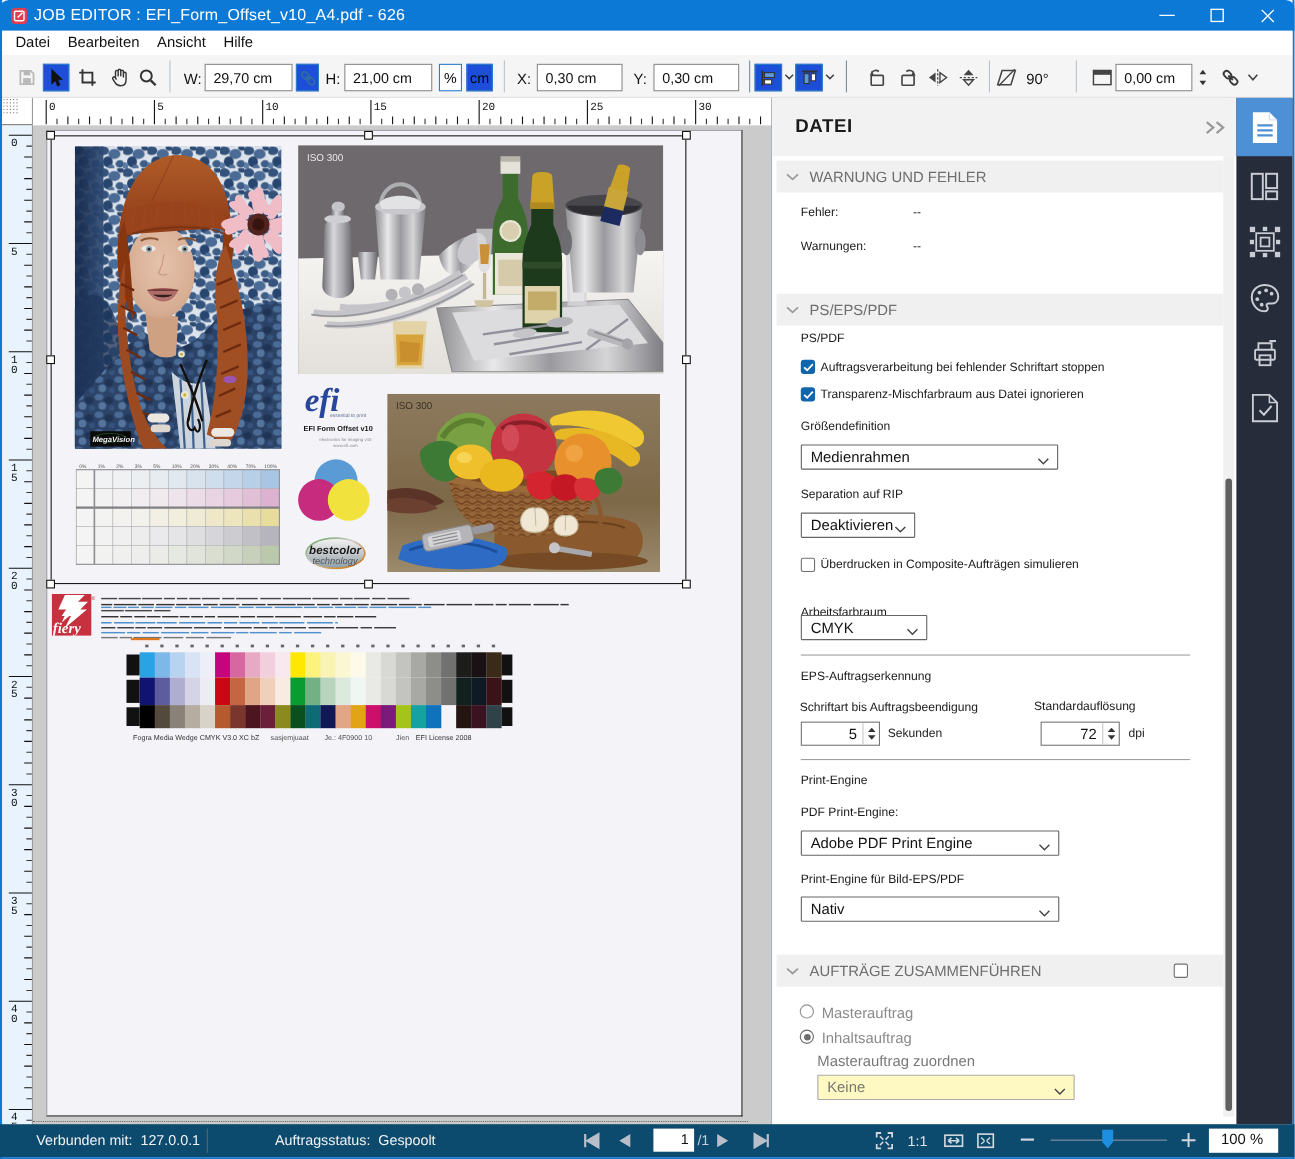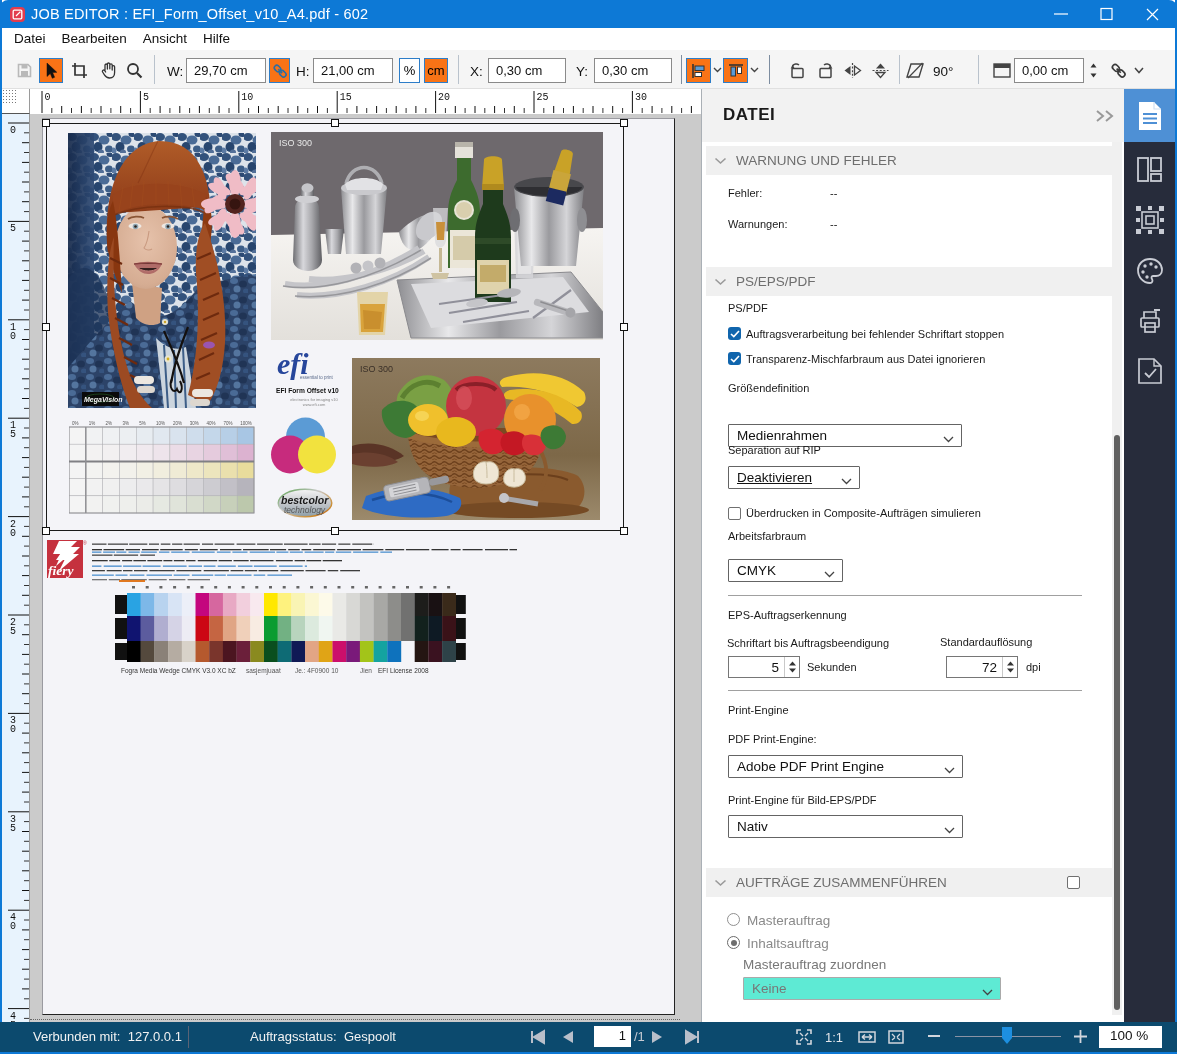--- a/index.html
+++ b/index.html
@@ -4,21 +4,21 @@
 *{margin:0;padding:0;box-sizing:border-box}
 html,body{width:1177px;height:1054px;overflow:hidden}
 body{font-family:"Liberation Sans",sans-serif;position:relative;background:#fff}
 .abs{position:absolute}
 .titlebar{left:0;top:0;width:1177px;height:28px;background:#0d79d6;border-radius:8px 8px 0 0}
 .title-txt{left:31px;top:6px;color:#fff;font-size:14.5px;letter-spacing:0.2px}
 .menubar{left:2px;top:28px;width:1173px;height:22px;background:#fff}
 .menubar span{display:inline-block;color:#111;font-size:13.5px;padding:3px 8px}
 .toolbar{left:2px;top:50px;width:1173px;height:39px;background:#f5f5f5;border-bottom:1px solid #e0e0e0}
 .tbtn{position:absolute;top:8px;height:25px;display:flex;align-items:center;justify-content:center}
-.tbtn.sel{background:#f97316;border:1px solid #2d7dc8}
+.tbtn.sel{background:#1d4ed8;border:1px solid #2d7dc8}
 .tfield{position:absolute;top:8px;height:25px;background:#fff;border:1px solid #8a8a8a;font-size:13px;color:#111;padding-left:7px;display:flex;align-items:center}
 .tlabel{position:absolute;font-size:13.5px;color:#111;top:14px}
 .tsep{position:absolute;top:6px;width:1px;height:29px;background:#b9c2cc}
 
 .rcorner{left:2px;top:89px;width:28px;height:25px;background:#fff;border-right:1px solid #9a9a9a;border-bottom:1px solid #555}
 .rleft{left:2px;top:114px;width:28px;height:908px;background:#e8f3fd;border-right:1px solid #9a9a9a}
 .canvas{left:30px;top:114px;width:672px;height:910px;background:#cbcbcb}
 .page{position:absolute;left:12px;top:4px;width:633px;height:897px;background:#f4f4f8;border:1px solid #9a9aa0;border-right:1.5px solid #222;border-bottom:1.5px solid #222}
 
 .selrect{position:absolute;border:1px solid #1a1a1a}
@@ -51,21 +51,21 @@
 
 <div class="abs bluestrip" style="left:0;top:0;width:2px;height:1054px"></div>
 <div class="abs bluestrip" style="left:1175px;top:0;width:2px;height:1054px"></div>
 <div class="abs bluestrip" style="left:0;top:1052px;width:1177px;height:2px"></div>
 <div class="abs titlebar"></div>
 <svg class="abs" style="left:10px;top:7px" width="15" height="15" viewBox="0 0 15 15">
 <rect x="0" y="0" width="15" height="15" rx="4" fill="#e23c4e"></rect>
 <rect x="3.2" y="3.2" width="8.6" height="8.6" rx="1" fill="none" stroke="#fff" stroke-width="1.3"></rect>
 <path d="M6 9 L10.4 4.6" stroke="#fff" stroke-width="1.3"></path>
 </svg>
-<div class="abs title-txt">JOB EDITOR : EFI_Form_Offset_v10_A4.pdf - 602</div>
+<div class="abs title-txt">JOB EDITOR : EFI_Form_Offset_v10_A4.pdf - 626</div>
 <svg class="abs" style="left:1044px;top:0" width="139" height="28" viewBox="0 0 139 28">
 <path d="M10 14 H24" stroke="#fff" stroke-width="1.2"></path>
 <rect x="57" y="8.5" width="11" height="11" fill="none" stroke="#fff" stroke-width="1.2"></rect>
 <path d="M103 9 L114 20 M114 9 L103 20" stroke="#fff" stroke-width="1.2"></path>
 </svg>
 <div class="abs menubar"><span style="margin-left:4px">Datei</span><span>Bearbeiten</span><span>Ansicht</span><span>Hilfe</span></div>
 <div class="abs toolbar"></div>
 <div class="abs" style="left:17px;top:63px"><svg width="15" height="15" viewBox="0 0 15 15">
       <path d="M1.5 1.5 h9.5 l2.5 2.5 v9.5 h-12 z" fill="none" stroke="#b9b9b9" stroke-width="1.6"></path>
       <rect x="4" y="8" width="7" height="5.5" fill="#b9b9b9"></rect>
@@ -1077,30 +1077,30 @@
       </svg>
     </div>
 <div class="plabel" style="left:44px;top:239px">Auftragsverarbeitung bei fehlender Schriftart stoppen</div>
 <div class="cb" style="left:26px;top:263px">
       <svg width="10" height="8" viewBox="0 0 10 8">
         <path d="M1 4 L3.8 6.6 L9 1" fill="none" stroke="#fff" stroke-width="1.6"></path>
       </svg>
     </div>
 <div class="plabel" style="left:44px;top:264px">Transparenz-Mischfarbraum aus Datei ignorieren</div>
 <div class="plabel" style="left:26px;top:293px">Größendefinition</div>
-<div class="dd" style="left:26px;top:315px;width:234px;margin-top:20px;">Medienrahmen<span class="car"><svg width="11" height="7" viewBox="0 0 11 7">
+<div class="dd" style="left:26px;top:315px;width:234px;">Medienrahmen<span class="car"><svg width="11" height="7" viewBox="0 0 11 7">
           <path d="M1 1 L5.5 5.5 L10 1" fill="none" stroke="#444" stroke-width="1.3"></path>
         </svg></span></div>
 <div class="plabel" style="left:26px;top:355px">Separation auf RIP</div>
-<div class="dd" style="left:26px;top:377px;width:132px;text-decoration:underline;">Deaktivieren<span class="car"><svg width="11" height="7" viewBox="0 0 11 7">
+<div class="dd" style="left:26px;top:377px;width:104px;">Deaktivieren<span class="car"><svg width="11" height="7" viewBox="0 0 11 7">
           <path d="M1 1 L5.5 5.5 L10 1" fill="none" stroke="#444" stroke-width="1.3"></path>
         </svg></span></div>
 <div class="cb un" style="left:26px;top:418px"></div>
 <div class="plabel" style="left:44px;top:418px">Überdrucken in Composite-Aufträgen simulieren</div>
-<div class="plabel" style="left:26px;top:441px">Arbeitsfarbraum</div>
+<div class="plabel" style="left:26px;top:462px">Arbeitsfarbraum</div>
 <div class="dd" style="left:26px;top:470px;width:115px;">CMYK<span class="car"><svg width="11" height="7" viewBox="0 0 11 7">
           <path d="M1 1 L5.5 5.5 L10 1" fill="none" stroke="#444" stroke-width="1.3"></path>
         </svg></span></div>
 <div class="sep" style="left:26px;top:506px;width:354px"></div>
 <div class="plabel" style="left:26px;top:520px">EPS-Auftragserkennung</div>
 <div class="plabel" style="left:25px;top:548px">Schriftart bis Auftragsbeendigung</div>
 <div class="plabel" style="left:238px;top:547px">Standardauflösung</div>
 <div class="spin" style="left:26px;top:567px;width:72px">
       <span class="val">5</span>
       <span class="btns" style="display:flex;align-items:center;justify-content:center;height:100%">
@@ -1135,21 +1135,21 @@
         <svg width="13" height="8" viewBox="0 0 13 8">
           <path d="M1.5 1.5 L6.5 6 L11.5 1.5" fill="none" stroke="#9a9a9a" stroke-width="1.6"></path>
         </svg>
       </span>AUFTRÄGE ZUSAMMENFÜHREN</div>
 <div class="cb un" style="left:365px;top:787px"></div>
 <div class="radio" style="left:25px;top:824px"></div>
 <div class="pgray" style="left:45px;top:824px;color:#8a8a8a">Masterauftrag</div>
 <div class="radio on" style="left:25px;top:847px"></div>
 <div class="pgray" style="left:45px;top:847px;color:#8a8a8a">Inhaltsauftrag</div>
 <div class="pgray" style="left:41px;top:868px">Masterauftrag zuordnen</div>
-<div class="dd" style="left:41px;top:888px;width:258px;background:#5eead4;border:1px solid #aaa;color:#777">Keine<span class="car"><svg width="11" height="7" viewBox="0 0 11 7">
+<div class="dd" style="left:41px;top:888px;width:234px;background:#fef9c3;border:1px solid #aaa;color:#777">Keine<span class="car"><svg width="11" height="7" viewBox="0 0 11 7">
           <path d="M1 1 L5.5 5.5 L10 1" fill="none" stroke="#444" stroke-width="1.3"></path>
         </svg></span></div>
 </div>
 <div class="abs vscroll">
     <div class="vthumb" style="top:293px;height:575px"></div>
   </div>
 <div class="abs sidebar"></div>
 <div class="abs" style="left:1124px;top:89px;width:51px;height:53px;background:#4e90d5;display:flex;align-items:center;justify-content:center">
 <svg width="26" height="30" viewBox="0 0 26 30">
       <path d="M2 1 H17 L24 8 V29 H2 Z" fill="#fff"></path>

